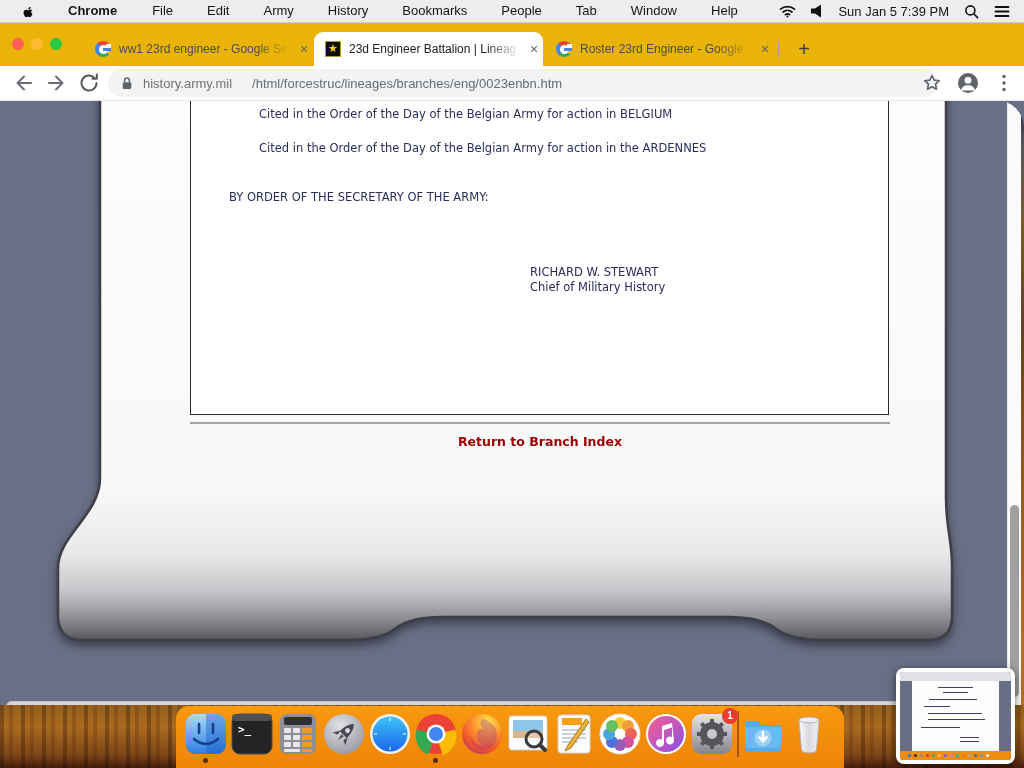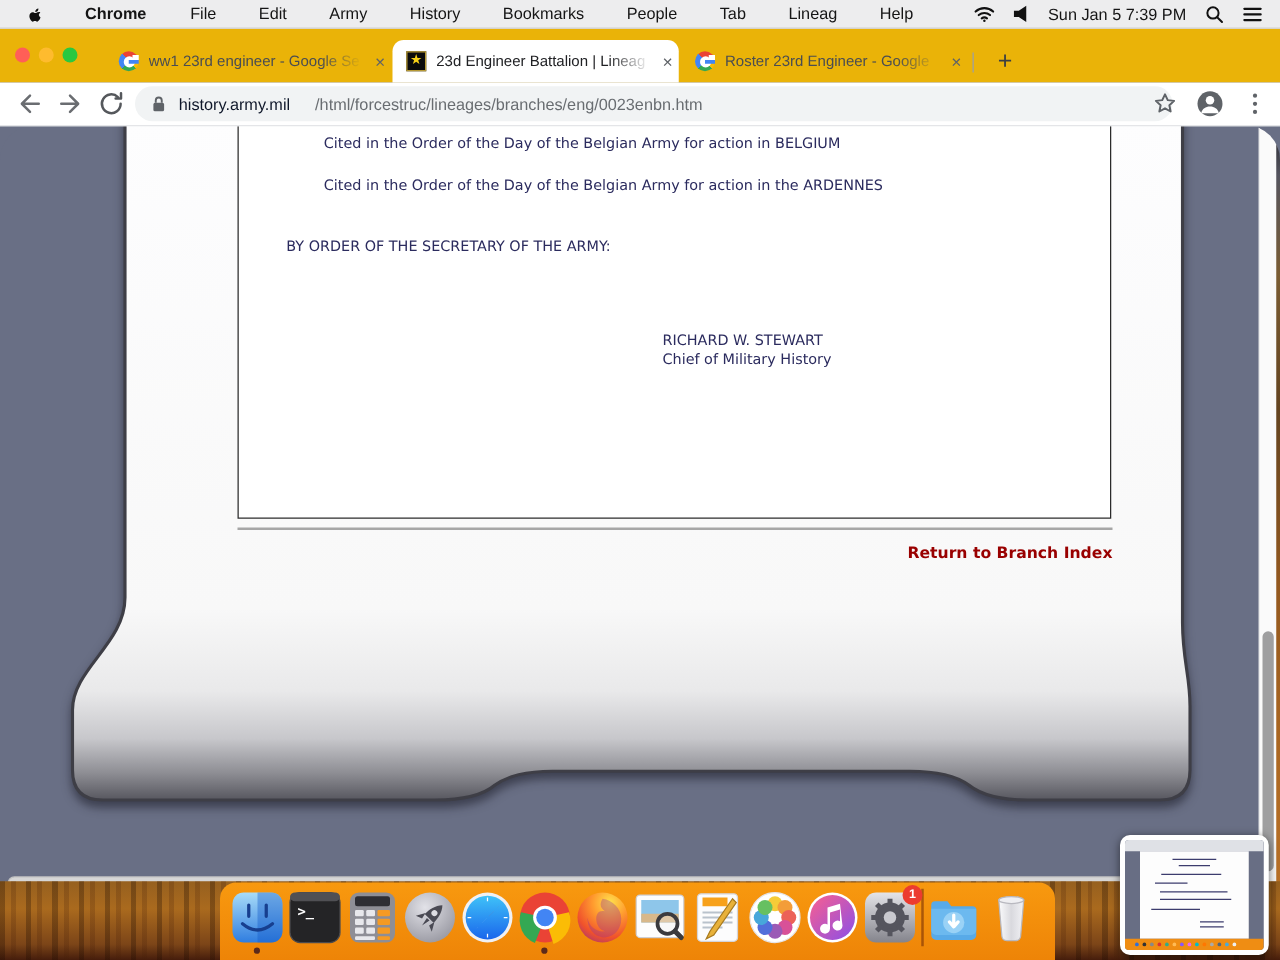--- a/index.html
+++ b/index.html
@@ -39,35 +39,35 @@
   .gicon u{position:absolute;right:0;top:3px;width:5px;height:4px;background:#fff;}
   .gicon b{position:absolute;right:0;top:6.5px;width:8px;height:3.5px;background:#4285f4;}
   .armyicon{width:16px;height:16px;background:#0c0c0c;border:1px solid #b89a35;box-sizing:border-box;
             color:#f7d117;font-size:11px;line-height:13px;text-align:center;}
   
   #toolbar{position:absolute;left:0;top:66px;width:1024px;height:34px;background:#fff;border-bottom:1px solid #e4e5e8;z-index:29;}
   .navbtn{position:absolute;top:5px;width:24px;height:24px;}
   #omnibox{position:absolute;left:108px;top:3px;width:830px;height:28px;border-radius:14px;background:#f1f3f4;
            display:flex;align-items:center;font-size:13px;}
   #omnibox .lock{margin:0 10px 0 13px;display:flex;}
-  #omnibox .host{color:#0f172a;}
+  #omnibox .host{color:#737373;}
   #omnibox .path{color:#696d71;padding-left:20px;}
   .tool-right{position:absolute;top:5px;width:24px;height:24px;}
   
   #content{position:absolute;left:0;top:100px;width:1024px;height:668px;overflow:hidden;background:#696f85;z-index:1;border-radius:28px;}
   #scrollshape{position:absolute;left:0;top:0;}
   #docbox{position:absolute;left:190px;top:-6px;width:699px;height:321px;background:#fff;
           border:1px solid #2b2b2b;box-sizing:border-box;}
   .doctext{position:absolute;font-family:"DejaVu Sans",sans-serif;font-size:11.5px;color:#2b2b5e;white-space:nowrap;}
   #cit1{left:68px;top:12px;}
   #cit2{left:68px;top:46px;}
   #byorder{left:38px;top:95px;}
   #sig{left:339px;top:170px;line-height:15px;}
   #hr{position:absolute;left:190px;top:322px;width:700px;height:2px;background:#a6a6a6;}
-  #branchlink{position:absolute;left:190px;top:334px;width:700px;text-align:right;
+  #branchlink{position:absolute;left:190px;top:334px;width:700px;text-align:center;
       font-family:"DejaVu Sans",sans-serif;font-weight:bold;font-size:12.5px;color:#990000;}
   
   #vtrack{position:absolute;left:1007px;top:0;width:14px;height:612px;background:#fafafa;border-left:1px solid #ececec;}
   #vthumb{position:absolute;left:2px;top:405px;width:9px;height:192px;background:#9f9fa0;border-radius:5px;}
   #hthumb{position:absolute;left:6px;top:601px;width:997px;height:11px;border-radius:6px;
           background:#d6d6d6;border:1px solid #c2c2c2;box-sizing:border-box;}
   #edge-sliver{position:absolute;left:1021px;top:0;width:3px;height:668px;
       background:linear-gradient(180deg,#24242c 0%,#54545e 6%,#7a5c32 18%,#63431f 34%,#93581e 55%,#ad6822 76%,#c0762a 100%);}
   
   #wallband{position:absolute;left:0;top:705px;width:1024px;height:63px;z-index:5;
@@ -110,21 +110,21 @@
           </svg>
       </span>
       <span class="mi bold">Chrome</span>
       <span class="mi">File</span>
       <span class="mi">Edit</span>
       <span class="mi">Army</span>
       <span class="mi">History</span>
       <span class="mi">Bookmarks</span>
       <span class="mi">People</span>
       <span class="mi">Tab</span>
-      <span class="mi">Lineag</span>
+      <span class="mi">Window</span>
       <span class="mi">Help</span>
     </div>
     <div class="right">
       <span>
         <svg width="17" height="13" viewBox="0 0 17 13" fill="none" stroke="#111" stroke-width="1.7" stroke-linecap="round">
           <path d="M1.5 4.2a10.5 10.5 0 0 1 14 0"></path>
             <path d="M4 7a7 7 0 0 1 9 0"></path>
             <path d="M6.4 9.7a3.4 3.4 0 0 1 4.2 0"></path>
             <circle cx="8.5" cy="11.6" r="1" fill="#111" stroke="none"></circle>
         </svg>

